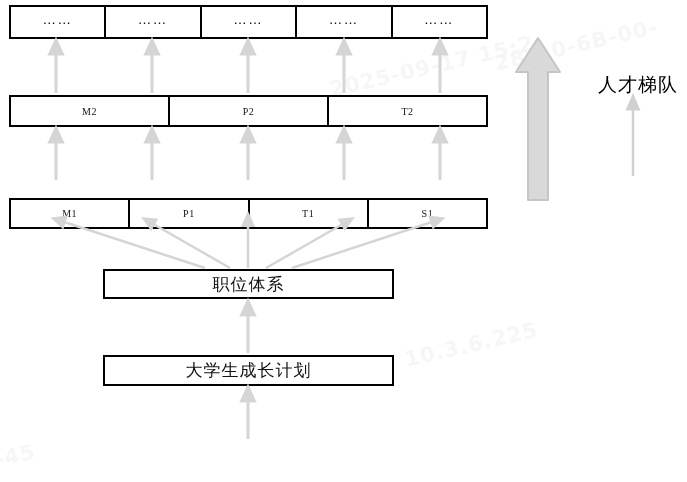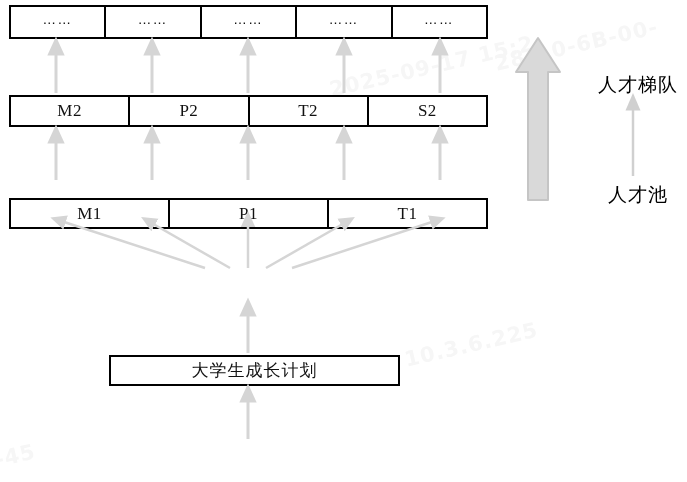--- a/index.html
+++ b/index.html
@@ -42,21 +42,21 @@
     box-sizing: border-box;
     background: #ffffff;
   }
   .grid-cell {
     flex: 1 1 0;
     border-right: 2px solid #000000;
     box-sizing: border-box;
     display: flex;
     align-items: center;
     justify-content: center;
-    font-size: 17px;
+    font-size: 10px;
     color: #111111;
     letter-spacing: 0.5px;
   }
   .grid-cell:last-child { border-right: none; }
   .dots-cell {
     font-family: "DejaVu Sans", sans-serif;
     font-size: 13px;
     letter-spacing: 2px;
     padding-bottom: 5px;
   }
@@ -73,21 +73,21 @@
     background: #ffffff;
     display: flex;
     align-items: center;
     justify-content: center;
     font-family: "DejaVu Sans", "Liberation Sans", sans-serif;
     font-size: 17px;
     color: #111111;
     letter-spacing: 1px;
   }
   #box-position-system { left: 103px; top: 269px; width: 291px; height: 30px; }
-  #box-growth-plan     { left: 103px; top: 355px; width: 291px; height: 31px; margin-left: 6px; }
+  #box-growth-plan     { left: 103px; top: 355px; width: 291px; height: 31px; }
   #box-new-graduate    { left: 103px; top: 441px; width: 291px; height: 32px; }
 
   
   #arrows {
     position: absolute;
     left: 0; top: 0;
     width: 687px;
     height: 482px;
     pointer-events: none;
   }
@@ -119,33 +119,33 @@
     <div class="grid-cell dots-cell">……</div>
     <div class="grid-cell dots-cell">……</div>
     <div class="grid-cell dots-cell">……</div>
     <div class="grid-cell dots-cell">……</div>
   </div>
 
   <div class="grid-row" id="row-mid">
     <div class="grid-cell">M2</div>
     <div class="grid-cell">P2</div>
     <div class="grid-cell">T2</div>
-    <div class="grid-cell">S2</div>
   </div>
 
   <div class="grid-row" id="row-base">
     <div class="grid-cell">M1</div>
     <div class="grid-cell">P1</div>
     <div class="grid-cell">T1</div>
+    <div class="grid-cell">S1</div>
   </div>
 
+  <div class="plain-box" id="box-position-system">职位体系</div>
   <div class="plain-box" id="box-growth-plan">大学生成长计划</div>
 
   <div class="side-label" id="label-echelon">人才梯队</div>
-  <div class="side-label" id="label-pool">人才池</div>
 
   <svg id="arrows" viewBox="0 0 687 482">
     <defs>
       <marker id="ah" markerWidth="7" markerHeight="7" refX="3.2" refY="3.5" orient="auto" markerUnits="strokeWidth">
         <path d="M0,0.6 L6.4,3.5 L0,6.4 z" fill="#d5d5d5"></path>
       </marker>
       <marker id="ah-thin" markerWidth="8" markerHeight="8" refX="3.4" refY="4" orient="auto" markerUnits="strokeWidth">
         <path d="M0,1 L7,4 L0,7 z" fill="#d0d0d0"></path>
       </marker>
     </defs>

